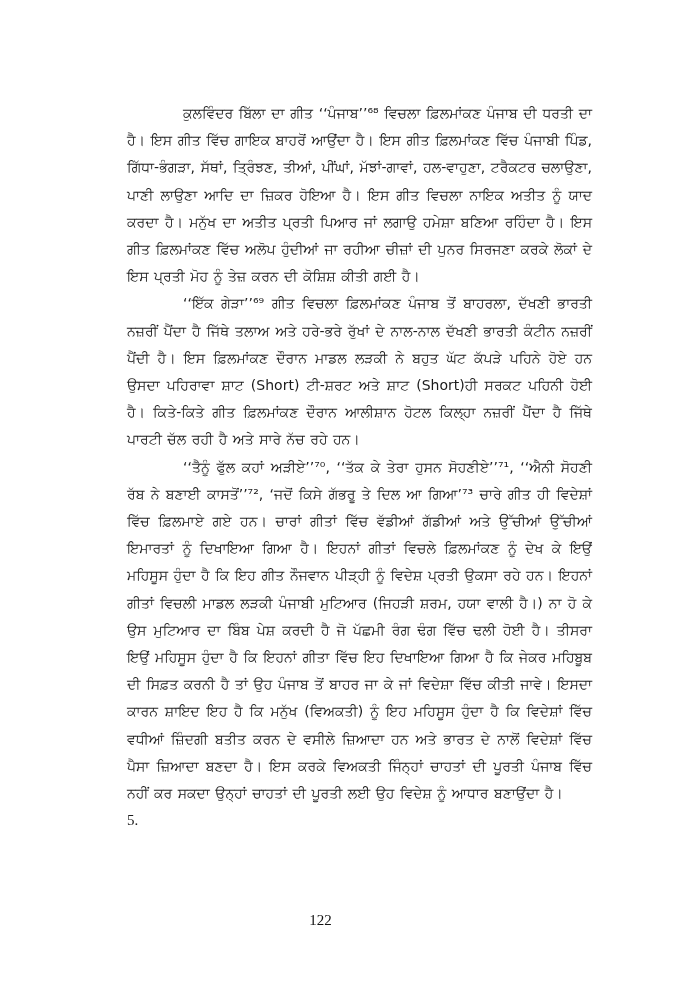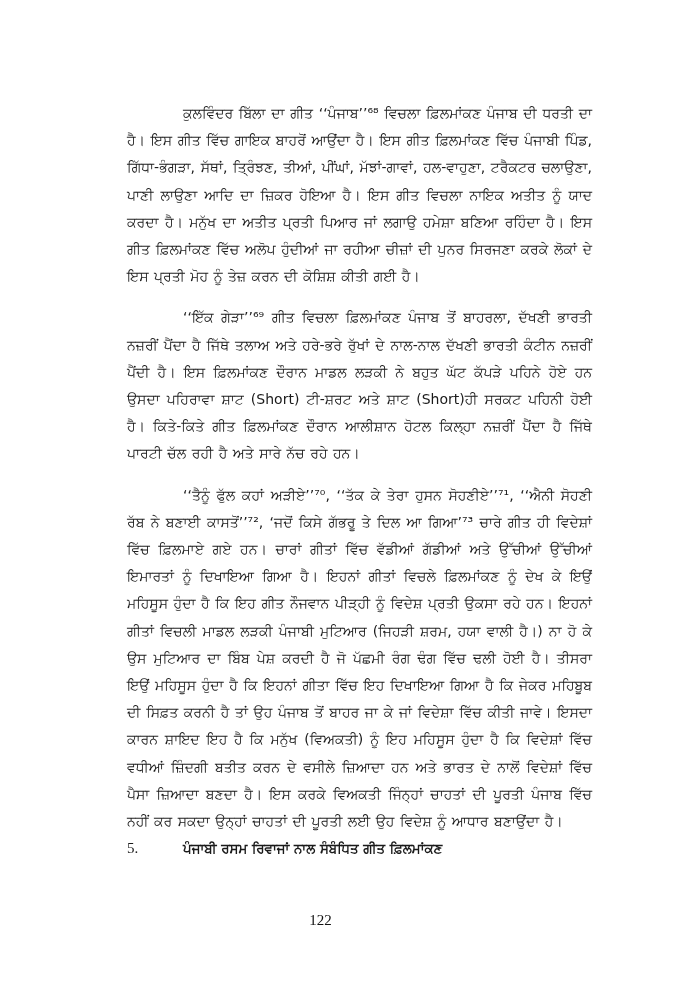--- a/index.html
+++ b/index.html
@@ -25,21 +25,21 @@
       font-size: 14px;
       line-height: 27.2px;
       text-align: justify;
       margin: 0;
       word-spacing: 1px;
     }
     .para.indent {
       text-indent: 56px;
     }
     .para + .para {
-      margin-top: 14px;
+      margin-top: 0px;
     }
     .heading {
       font-size: 13.4px;
       font-weight: bold;
       line-height: 27.2px;
       margin: 0;
       display: flex;
     }
     .heading .num {
       width: 56px;
@@ -60,17 +60,16 @@
   </style>
 </head>
 <body>
 
 <div class="page">
   <p class="para indent">ਕੁਲਵਿੰਦਰ ਬਿੱਲਾ ਦਾ ਗੀਤ ‘‘ਪੰਜਾਬ’’⁶⁸ ਵਿਚਲਾ ਫ਼ਿਲਮਾਂਕਣ ਪੰਜਾਬ ਦੀ ਧਰਤੀ ਦਾ ਹੈ। ਇਸ ਗੀਤ ਵਿੱਚ ਗਾਇਕ ਬਾਹਰੋਂ ਆਉਂਦਾ ਹੈ। ਇਸ ਗੀਤ ਫ਼ਿਲਮਾਂਕਣ ਵਿੱਚ ਪੰਜਾਬੀ ਪਿੰਡ, ਗਿੱਧਾ-ਭੰਗੜਾ, ਸੱਥਾਂ, ਤ੍ਰਿੰਝਣ, ਤੀਆਂ, ਪੀਂਘਾਂ, ਮੱਝਾਂ-ਗਾਵਾਂ, ਹਲ-ਵਾਹੁਣਾ, ਟਰੈਕਟਰ ਚਲਾਉਣਾ, ਪਾਣੀ ਲਾਉਣਾ ਆਦਿ ਦਾ ਜ਼ਿਕਰ ਹੋਇਆ ਹੈ। ਇਸ ਗੀਤ ਵਿਚਲਾ ਨਾਇਕ ਅਤੀਤ ਨੂੰ ਯਾਦ ਕਰਦਾ ਹੈ। ਮਨੁੱਖ ਦਾ ਅਤੀਤ ਪ੍ਰਤੀ ਪਿਆਰ ਜਾਂ ਲਗਾਉ ਹਮੇਸ਼ਾ ਬਣਿਆ ਰਹਿੰਦਾ ਹੈ। ਇਸ ਗੀਤ ਫ਼ਿਲਮਾਂਕਣ ਵਿੱਚ ਅਲੋਪ ਹੁੰਦੀਆਂ ਜਾ ਰਹੀਆ ਚੀਜ਼ਾਂ ਦੀ ਪੁਨਰ ਸਿਰਜਣਾ ਕਰਕੇ ਲੋਕਾਂ ਦੇ ਇਸ ਪ੍ਰਤੀ ਮੋਹ ਨੂੰ ਤੇਜ਼ ਕਰਨ ਦੀ ਕੋਸ਼ਿਸ਼ ਕੀਤੀ ਗਈ ਹੈ।</p>
   <p class="para indent">‘‘ਇੱਕ ਗੇੜਾ’’⁶⁹ ਗੀਤ ਵਿਚਲਾ ਫ਼ਿਲਮਾਂਕਣ ਪੰਜਾਬ ਤੋਂ ਬਾਹਰਲਾ, ਦੱਖਣੀ ਭਾਰਤੀ ਨਜ਼ਰੀਂ ਪੈਂਦਾ ਹੈ ਜਿੱਥੇ ਤਲਾਅ ਅਤੇ ਹਰੇ-ਭਰੇ ਰੁੱਖਾਂ ਦੇ ਨਾਲ-ਨਾਲ ਦੱਖਣੀ ਭਾਰਤੀ ਕੰਟੀਨ ਨਜ਼ਰੀਂ ਪੈਂਦੀ ਹੈ। ਇਸ ਫ਼ਿਲਮਾਂਕਣ ਦੌਰਾਨ ਮਾਡਲ ਲੜਕੀ ਨੇ ਬਹੁਤ ਘੱਟ ਕੱਪੜੇ ਪਹਿਨੇ ਹੋਏ ਹਨ ਉਸਦਾ ਪਹਿਰਾਵਾ ਸ਼ਾਟ (Short) ਟੀ-ਸ਼ਰਟ ਅਤੇ ਸ਼ਾਟ (Short)ਹੀ ਸਰਕਟ ਪਹਿਨੀ ਹੋਈ ਹੈ। ਕਿਤੇ-ਕਿਤੇ ਗੀਤ ਫ਼ਿਲਮਾਂਕਣ ਦੌਰਾਨ ਆਲੀਸ਼ਾਨ ਹੋਟਲ ਕਿਲ੍ਹਾ ਨਜ਼ਰੀਂ ਪੈਂਦਾ ਹੈ ਜਿੱਥੇ ਪਾਰਟੀ ਚੱਲ ਰਹੀ ਹੈ ਅਤੇ ਸਾਰੇ ਨੱਚ ਰਹੇ ਹਨ।</p>
   <p class="para indent">‘‘ਤੈਨੂੰ ਫੁੱਲ ਕਹਾਂ ਅੜੀਏ’’⁷⁰, ‘‘ਤੱਕ ਕੇ ਤੇਰਾ ਹੁਸਨ ਸੋਹਣੀਏ’’⁷¹, ‘‘ਐਨੀ ਸੋਹਣੀ ਰੱਬ ਨੇ ਬਣਾਈ ਕਾਸਤੋਂ’’⁷², ‘ਜਦੋਂ ਕਿਸੇ ਗੱਭਰੂ ਤੇ ਦਿਲ ਆ ਗਿਆ’⁷³ ਚਾਰੇ ਗੀਤ ਹੀ ਵਿਦੇਸ਼ਾਂ ਵਿੱਚ ਫ਼ਿਲਮਾਏ ਗਏ ਹਨ। ਚਾਰਾਂ ਗੀਤਾਂ ਵਿੱਚ ਵੱਡੀਆਂ ਗੱਡੀਆਂ ਅਤੇ ਉੱਚੀਆਂ ਉੱਚੀਆਂ ਇਮਾਰਤਾਂ ਨੂੰ ਦਿਖਾਇਆ ਗਿਆ ਹੈ। ਇਹਨਾਂ ਗੀਤਾਂ ਵਿਚਲੇ ਫ਼ਿਲਮਾਂਕਣ ਨੂੰ ਦੇਖ ਕੇ ਇਉਂ ਮਹਿਸੂਸ ਹੁੰਦਾ ਹੈ ਕਿ ਇਹ ਗੀਤ ਨੌਜਵਾਨ ਪੀੜ੍ਹੀ ਨੂੰ ਵਿਦੇਸ਼ ਪ੍ਰਤੀ ਉਕਸਾ ਰਹੇ ਹਨ। ਇਹਨਾਂ ਗੀਤਾਂ ਵਿਚਲੀ ਮਾਡਲ ਲੜਕੀ ਪੰਜਾਬੀ ਮੁਟਿਆਰ (ਜਿਹੜੀ ਸ਼ਰਮ, ਹਯਾ ਵਾਲੀ ਹੈ।) ਨਾ ਹੋ ਕੇ ਉਸ ਮੁਟਿਆਰ ਦਾ ਬਿੰਬ ਪੇਸ਼ ਕਰਦੀ ਹੈ ਜੋ ਪੱਛਮੀ ਰੰਗ ਢੰਗ ਵਿੱਚ ਢਲੀ ਹੋਈ ਹੈ। ਤੀਸਰਾ ਇਉਂ ਮਹਿਸੂਸ ਹੁੰਦਾ ਹੈ ਕਿ ਇਹਨਾਂ ਗੀਤਾ ਵਿੱਚ ਇਹ ਦਿਖਾਇਆ ਗਿਆ ਹੈ ਕਿ ਜੇਕਰ ਮਹਿਬੂਬ ਦੀ ਸਿਫ਼ਤ ਕਰਨੀ ਹੈ ਤਾਂ ਉਹ ਪੰਜਾਬ ਤੋਂ ਬਾਹਰ ਜਾ ਕੇ ਜਾਂ ਵਿਦੇਸ਼ਾ ਵਿੱਚ ਕੀਤੀ ਜਾਵੇ। ਇਸਦਾ ਕਾਰਨ ਸ਼ਾਇਦ ਇਹ ਹੈ ਕਿ ਮਨੁੱਖ (ਵਿਅਕਤੀ) ਨੂੰ ਇਹ ਮਹਿਸੂਸ ਹੁੰਦਾ ਹੈ ਕਿ ਵਿਦੇਸ਼ਾਂ ਵਿੱਚ ਵਧੀਆਂ ਜ਼ਿੰਦਗੀ ਬਤੀਤ ਕਰਨ ਦੇ ਵਸੀਲੇ ਜ਼ਿਆਦਾ ਹਨ ਅਤੇ ਭਾਰਤ ਦੇ ਨਾਲੋਂ ਵਿਦੇਸ਼ਾਂ ਵਿੱਚ ਪੈਸਾ ਜ਼ਿਆਦਾ ਬਣਦਾ ਹੈ। ਇਸ ਕਰਕੇ ਵਿਅਕਤੀ ਜਿੰਨ੍ਹਾਂ ਚਾਹਤਾਂ ਦੀ ਪੂਰਤੀ ਪੰਜਾਬ ਵਿੱਚ ਨਹੀਂ ਕਰ ਸਕਦਾ ਉਨ੍ਹਾਂ ਚਾਹਤਾਂ ਦੀ ਪੂਰਤੀ ਲਈ ਉਹ ਵਿਦੇਸ਼ ਨੂੰ ਆਧਾਰ ਬਣਾਉਂਦਾ ਹੈ।</p>
   <div class="heading">
     <span class="num">5.</span>
-    <span class="title">ਪੰਜਾਬੀ ਰਸਮ ਰਿਵਾਜਾਂ ਨਾਲ ਸੰਬੰਧਿਤ ਗੀਤ ਫ਼ਿਲਮਾਂਕਣ</span>
   </div>
 </div>
 
 <div class="page-number">122</div>
 
 </body></html>

